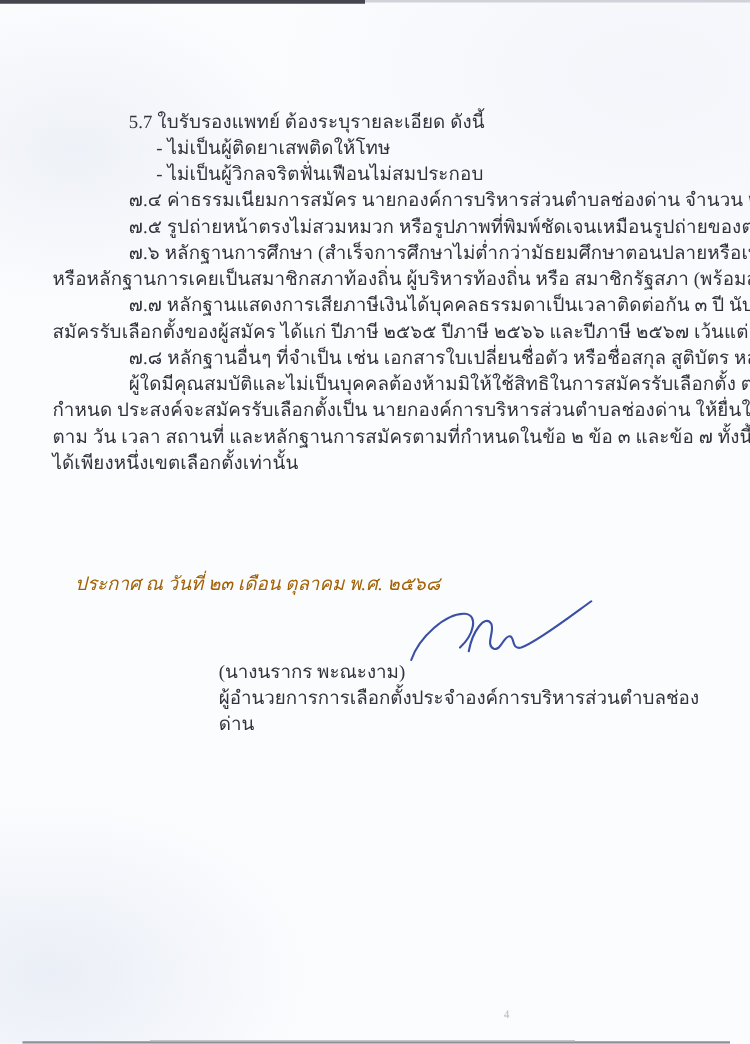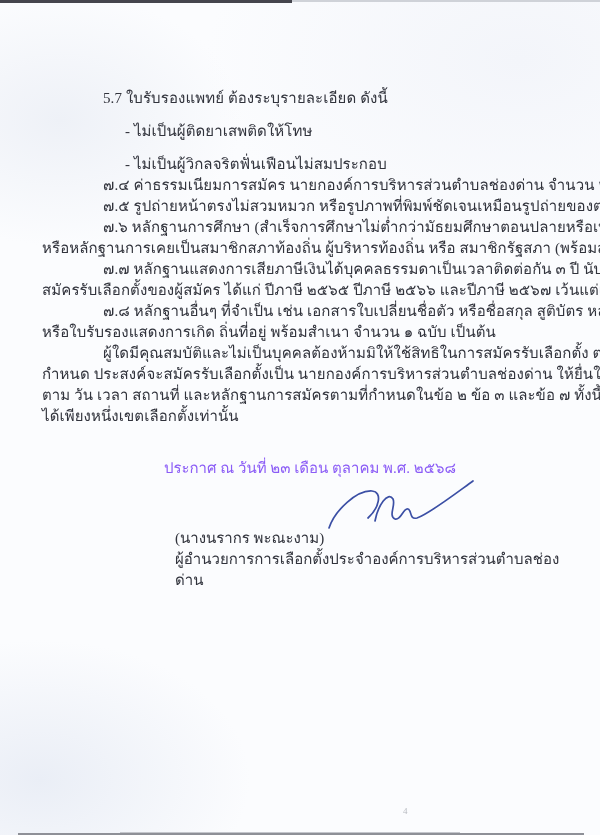--- a/index.html
+++ b/index.html
@@ -22,25 +22,25 @@
   .scan-edge-bottom{position:absolute;bottom:0;left:18px;width:566px;height:2px;background:#8e9097;}
   .scan-edge-bottom2{position:absolute;bottom:2px;left:120px;width:340px;height:1px;background:#c4c6cc;}
 
   .doc-body{
     position:absolute;left:42px;top:88px;width:520px;
     color:#31333c;font-size:15px;line-height:21px;
     letter-spacing:0.1px;
   }
   .line{white-space:nowrap;}
   .in1{padding-left:61px;}
-  .in2{padding-left:83px;margin-top:12px;}
+  .in2{padding-left:83px;}
 
   .date-line{
     position:absolute;left:60px;top:458px;width:500px;
-    text-align:center;color:#8b5cf6;font-size:15px;line-height:21px;
+    color:#a16207;font-size:15px;line-height:21px;font-style:italic;
   }
   .signature-block{
     position:absolute;left:175px;top:474px;width:400px;
     text-align:left;color:#31333c;font-size:15px;line-height:21px;
   }
   .signature-svg{position:absolute;left:140px;top:4px;width:160px;height:60px;}
   .signatory-name{position:relative;top:54px;}
   .signatory-title{position:relative;top:54px;}
 
   .page-mark{
@@ -61,21 +61,20 @@
   <div class="line in1">5.7  ใบรับรองแพทย์ ต้องระบุรายละเอียด ดังนี้</div>
   <div class="line in2">- ไม่เป็นผู้ติดยาเสพติดให้โทษ</div>
   <div class="line in2">- ไม่เป็นผู้วิกลจริตฟั่นเฟือนไม่สมประกอบ</div>
   <div class="line in1">๗.๔  ค่าธรรมเนียมการสมัคร นายกองค์การบริหารส่วนตำบลช่องด่าน จำนวน ๒,๕๐๐ บาท</div>
   <div class="line in1">๗.๕  รูปถ่ายหน้าตรงไม่สวมหมวก หรือรูปภาพที่พิมพ์ชัดเจนเหมือนรูปถ่ายของตนเอง</div>
   <div class="line in1">๗.๖  หลักฐานการศึกษา (สำเร็จการศึกษาไม่ต่ำกว่ามัธยมศึกษาตอนปลายหรือเทียบเท่า)</div>
   <div class="line">หรือหลักฐานการเคยเป็นสมาชิกสภาท้องถิ่น ผู้บริหารท้องถิ่น หรือ สมาชิกรัฐสภา (พร้อมสำเนา จำนวน ๑ ฉบับ)</div>
   <div class="line in1">๗.๗  หลักฐานแสดงการเสียภาษีเงินได้บุคคลธรรมดาเป็นเวลาติดต่อกัน ๓ ปี นับถึงปีที่</div>
   <div class="line">สมัครรับเลือกตั้งของผู้สมัคร ได้แก่ ปีภาษี ๒๕๖๕ ปีภาษี ๒๕๖๖ และปีภาษี ๒๕๖๗ เว้นแต่เป็นผู้ไม่ได้เสียภาษี</div>
   <div class="line in1">๗.๘  หลักฐานอื่นๆ ที่จำเป็น เช่น เอกสารใบเปลี่ยนชื่อตัว หรือชื่อสกุล สูติบัตร หลักฐาน</div>
-  <div class="line">หรือใบรับรองแสดงการเกิด ถิ่นที่อยู่ พร้อมสำเนา จำนวน ๑ ฉบับ เป็นต้น</div>
   <div class="line in1">ผู้ใดมีคุณสมบัติและไม่เป็นบุคคลต้องห้ามมิให้ใช้สิทธิในการสมัครรับเลือกตั้ง ตามที่กฎหมาย</div>
   <div class="line">กำหนด ประสงค์จะสมัครรับเลือกตั้งเป็น นายกองค์การบริหารส่วนตำบลช่องด่าน ให้ยื่นใบสมัครด้วยตนเอง</div>
   <div class="line">ตาม วัน เวลา สถานที่ และหลักฐานการสมัครตามที่กำหนดในข้อ ๒ ข้อ ๓ และข้อ ๗ ทั้งนี้ จะสมัครรับเลือกตั้ง</div>
   <div class="line">ได้เพียงหนึ่งเขตเลือกตั้งเท่านั้น</div>
 </div>
 
 <div class="date-line">ประกาศ  ณ  วันที่  ๒๓   เดือน   ตุลาคม  พ.ศ. ๒๕๖๘</div>
 
 <div class="signature-block">
   <svg class="signature-svg" viewBox="0 0 160 60" fill="none" xmlns="http://www.w3.org/2000/svg">

